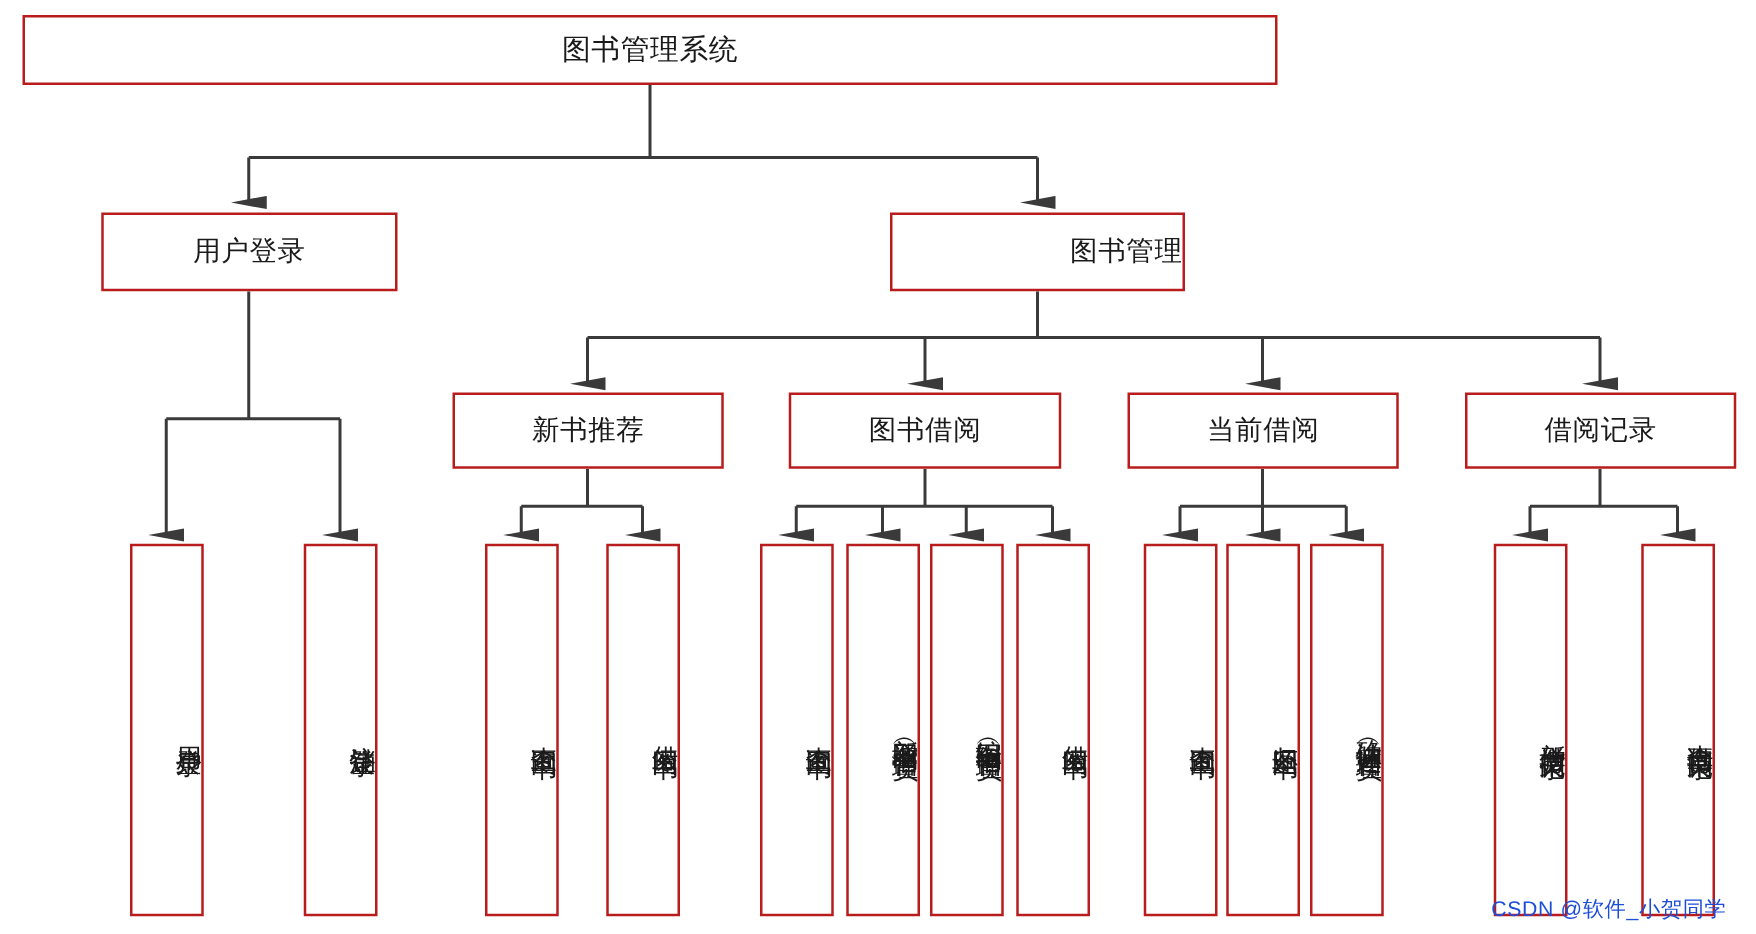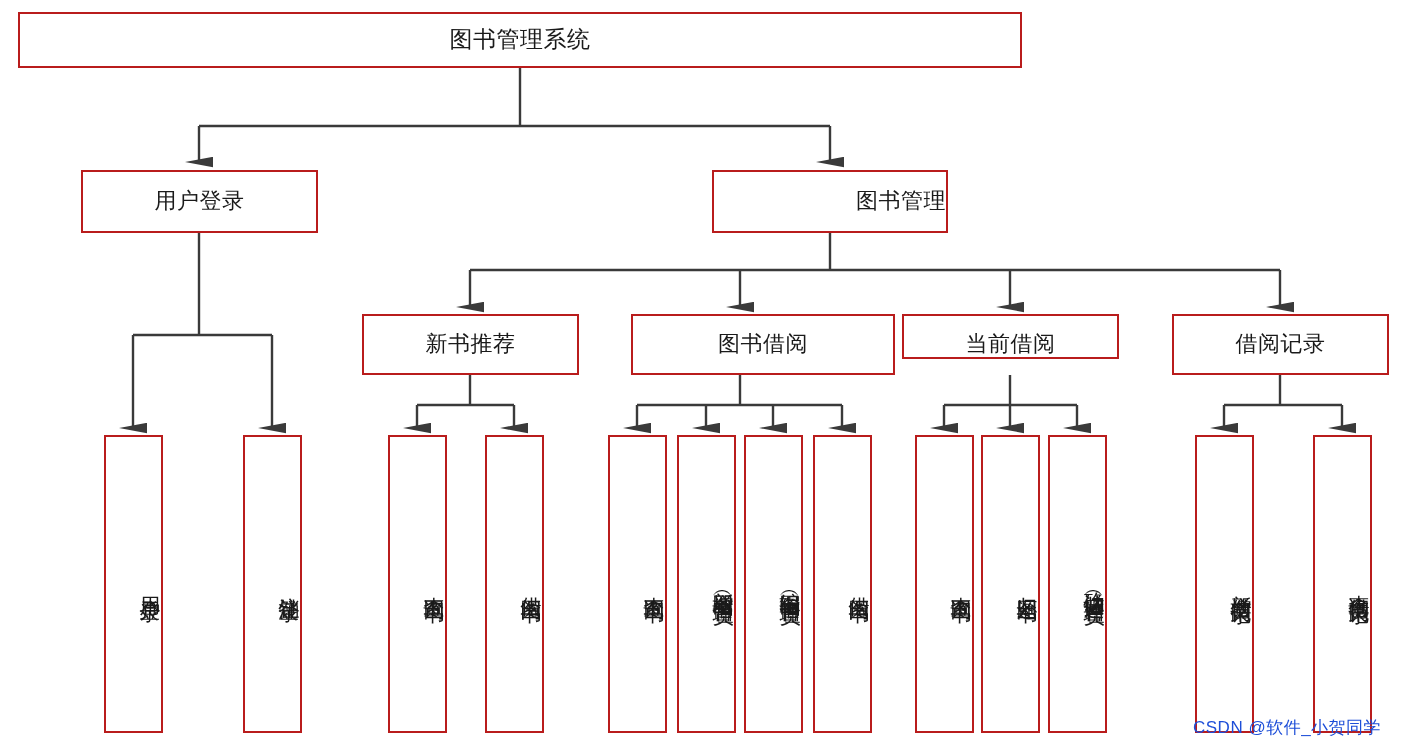--- a/index.html
+++ b/index.html
@@ -144,24 +144,24 @@
   <div class="node horiz" style="left:81px; top:170px; width:237px; height:63px;">
     <span class="label">用户登录</span>
   </div>
   <div class="node horiz" style="left:712px; top:170px; width:236px; height:63px;justify-content:flex-end;">
     <span class="label">图书管理</span>
   </div>
 
   <div class="node horiz" style="left:362px; top:314px; width:217px; height:61px;text-align:right;">
     <span class="label">新书推荐</span>
   </div>
-  <div class="node horiz" style="left:631px; top:314px; width:264px; height:61px;">
+  <div class="node horiz" style="left:631px; top:314px; width:218px; height:61px;">
     <span class="label">图书借阅</span>
   </div>
-  <div class="node horiz" style="left:902px; top:314px; width:217px; height:45px;align-items:flex-end;">
+  <div class="node horiz" style="left:902px; top:314px; width:217px; height:61px;">
     <span class="label">当前借阅</span>
   </div>
   <div class="node horiz" style="left:1172px; top:314px; width:217px; height:61px;">
     <span class="label">借阅记录</span>
   </div>
 
   <div class="node vert" style="left:104px; top:435px; width:59px; height:298px;">
     <span class="label">用户登录</span>
   </div>
   <div class="node vert" style="left:243px; top:435px; width:59px; height:298px;">

